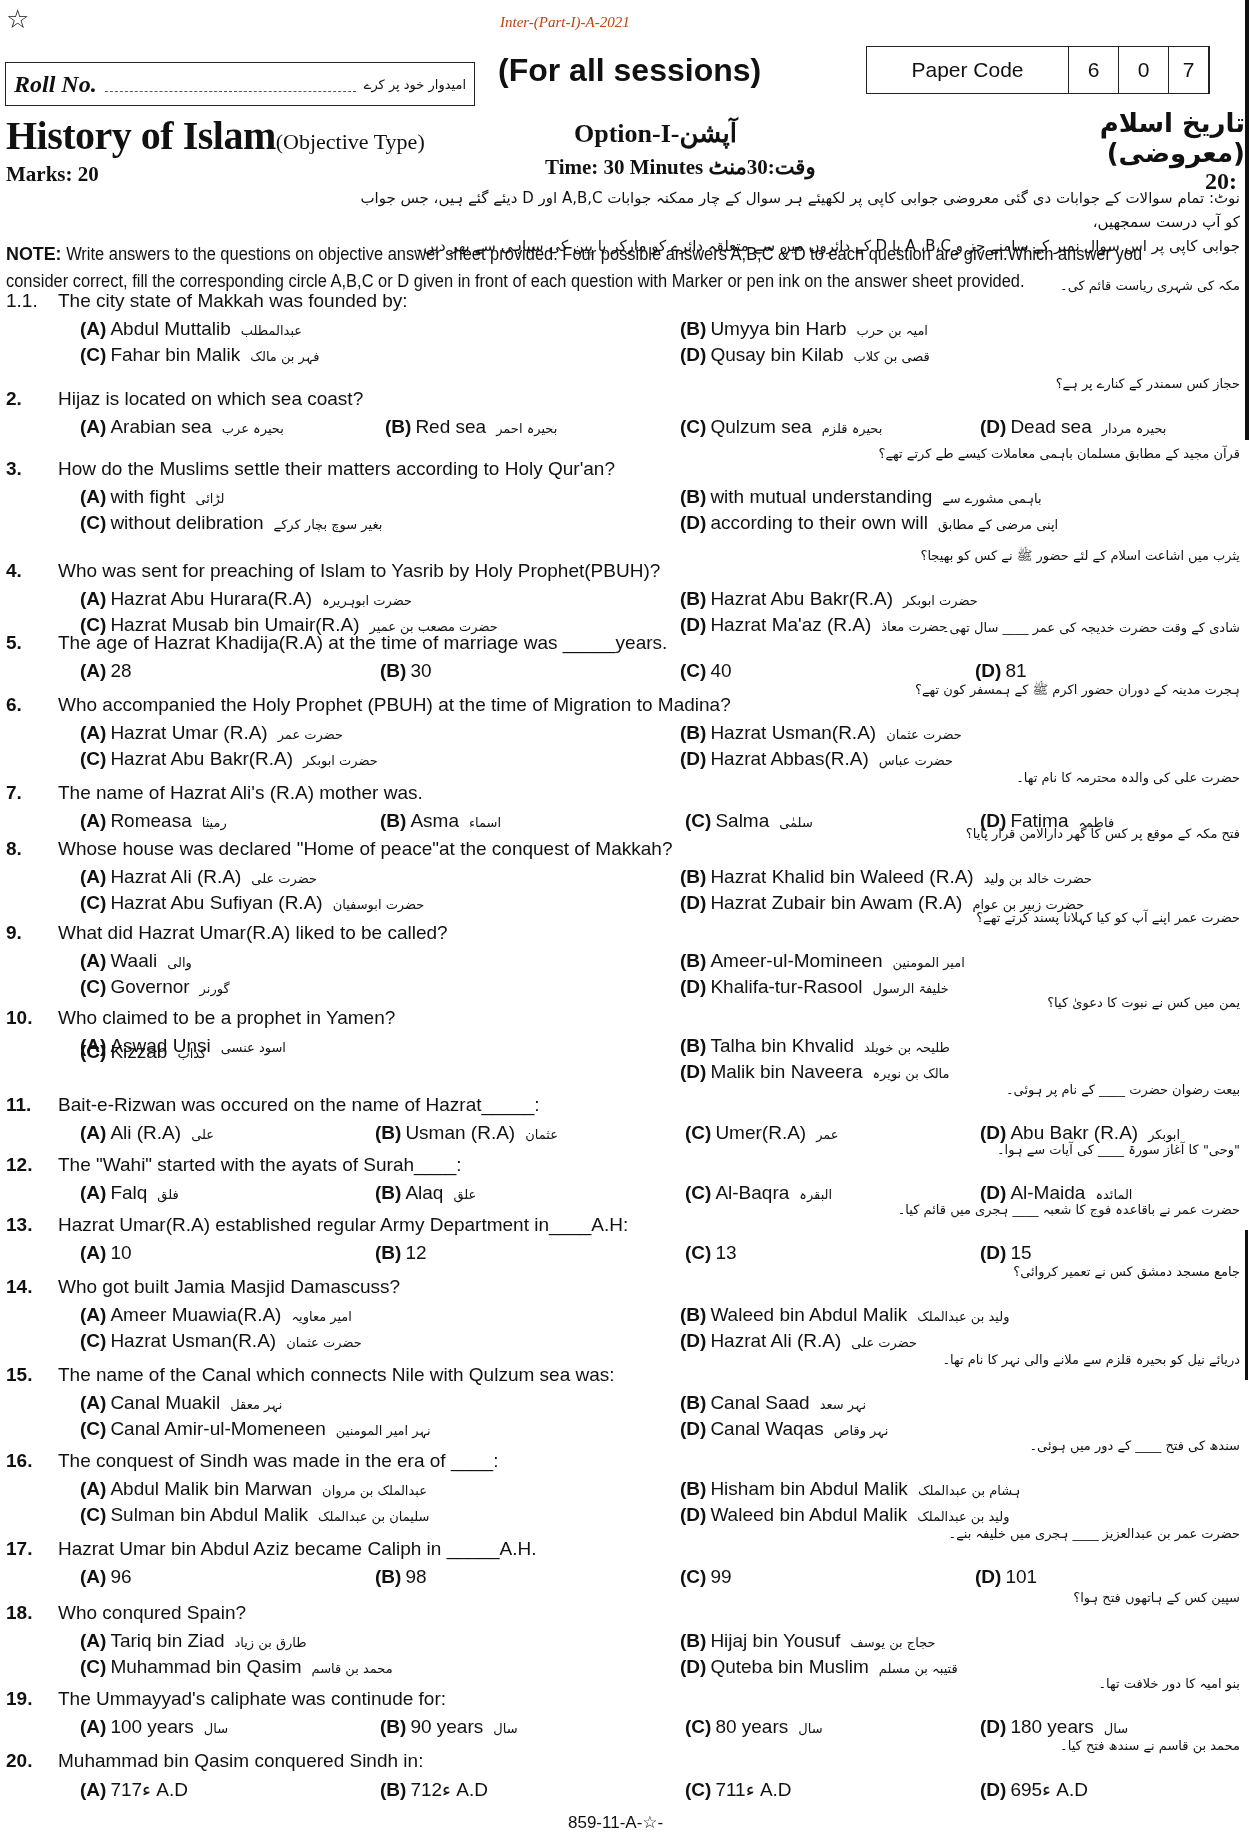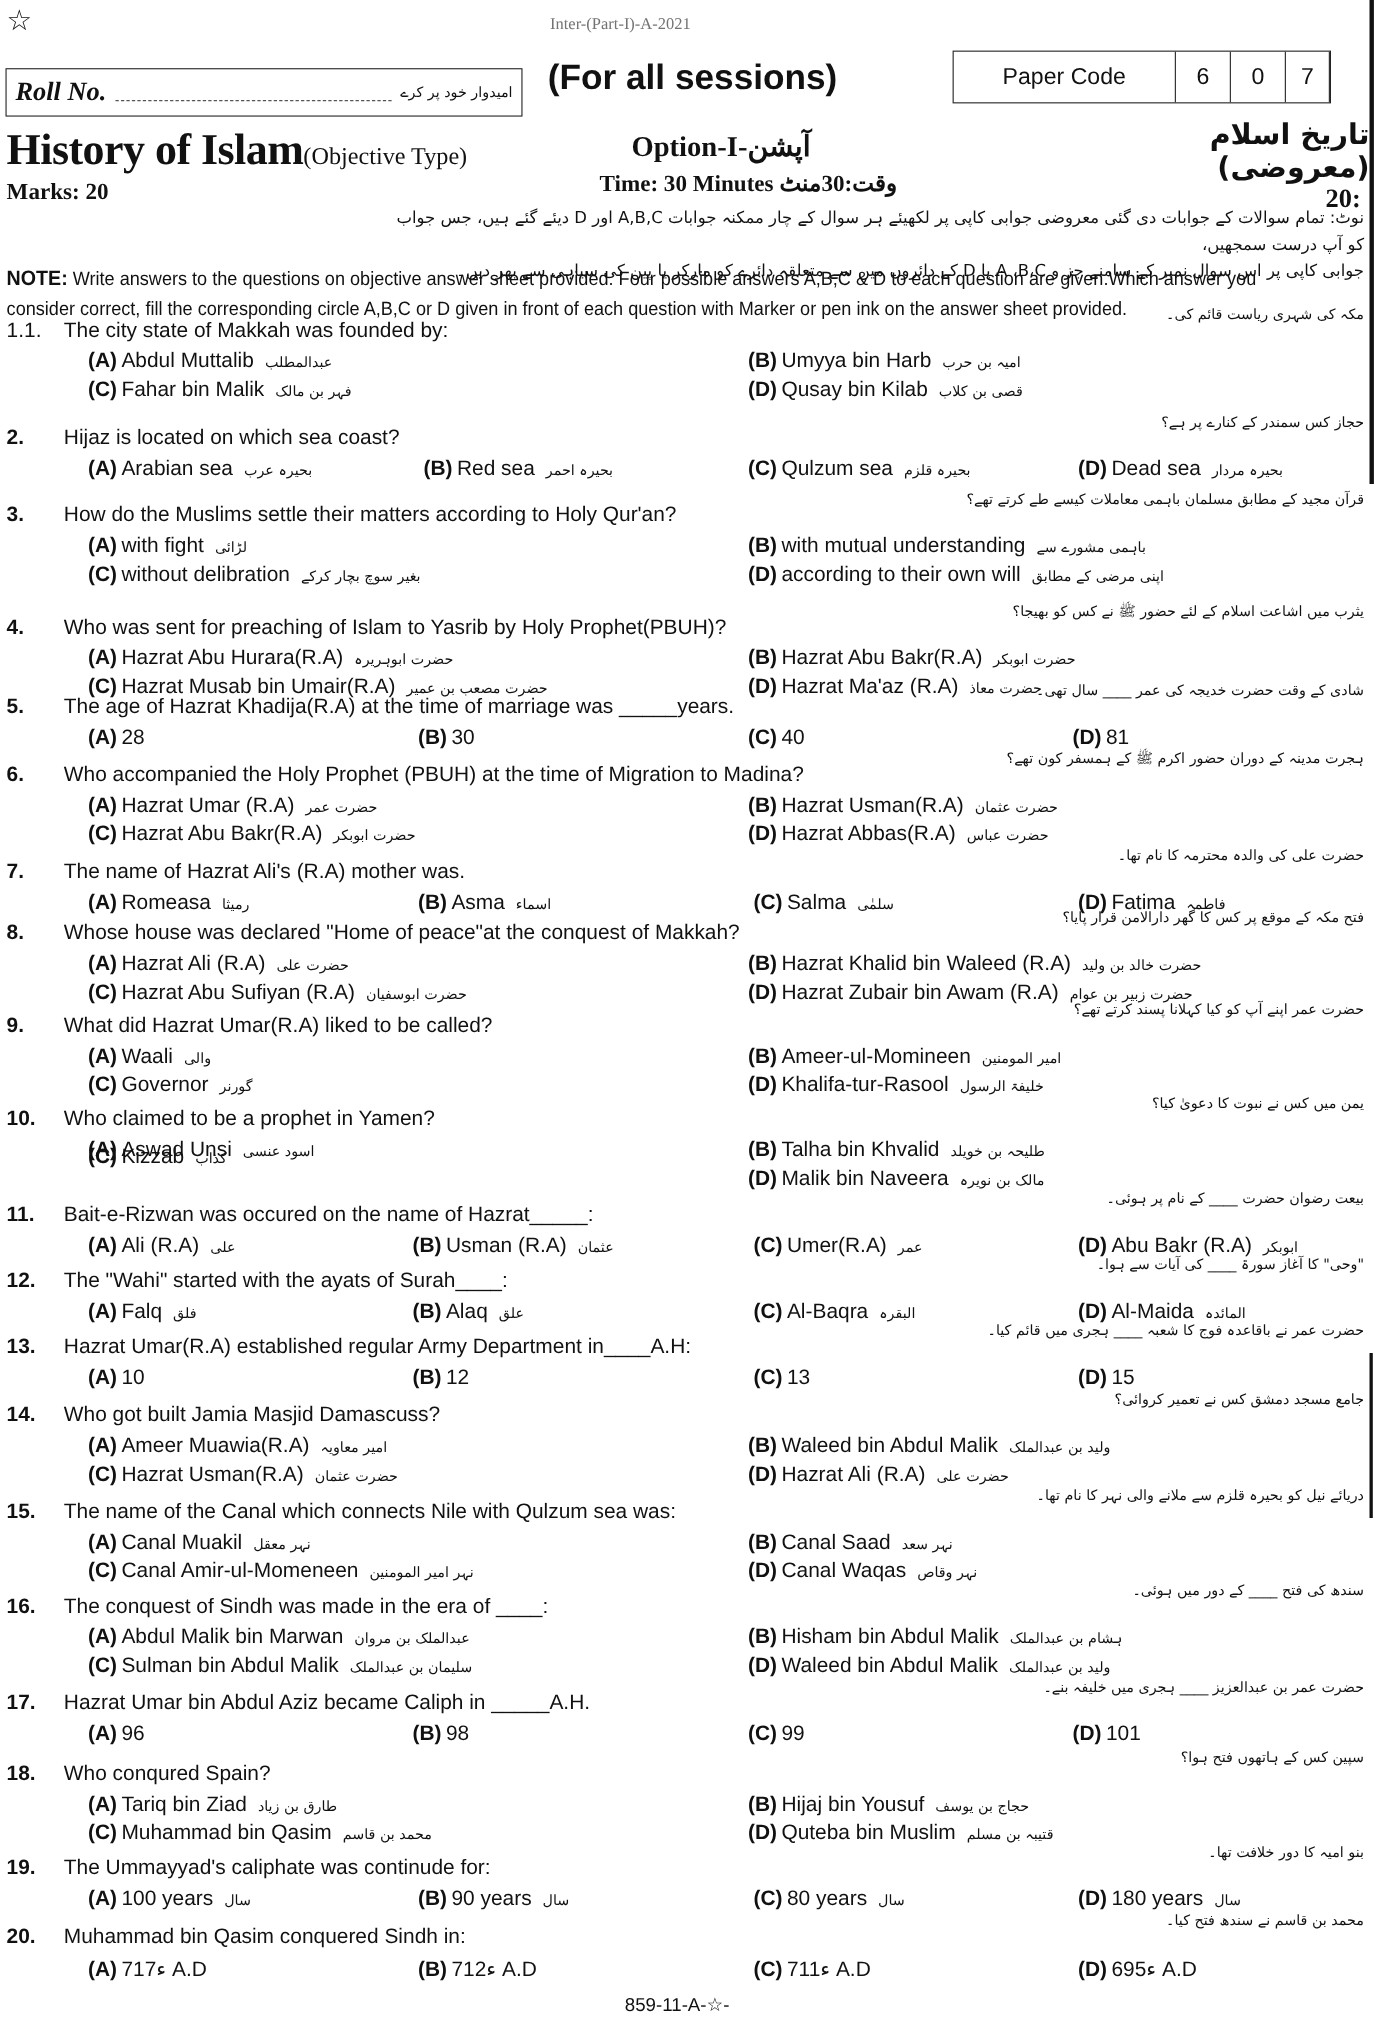--- a/index.html
+++ b/index.html
@@ -1,20 +1,20 @@
 <!DOCTYPE html>
 <html><head>
 <meta charset="utf-8">
 <style>
   * { box-sizing: border-box; margin: 0; padding: 0; }
   html, body { width: 1250px; height: 1844px; background: #ffffff; overflow: hidden; }
   body { position: relative; font-family: "Liberation Sans Narrow", "Liberation Sans", sans-serif; color: #111; }
   .abs { position: absolute; }
   .star-top { left: 6px; top: 4px; font-size: 26px; font-family: "DejaVu Sans", sans-serif; }
-  .header-line { left: 500px; top: 14px; font-family: "Liberation Serif", serif; font-size: 15px; color: #737373; }
+  .header-line { left: 500px; top: 14px; font-family: "Liberation Serif", serif; font-style: italic; font-size: 15px; color: #c2410c; }
   .roll-box { left: 5px; top: 62px; width: 470px; height: 44px; border: 1.5px solid #222; display: flex; align-items: center; padding: 0 8px; }
   .roll-label { font-family: "Liberation Serif", serif; font-style: italic; font-weight: bold; font-size: 24px; }
   .roll-dash { flex: 1; border-bottom: 1.5px dashed #555; margin: 14px 8px 0; height: 1px; }
   .roll-urdu { font-family: "DejaVu Sans", sans-serif; font-size: 13px; direction: rtl; }
   .sessions { left: 498px; top: 52px; font-family: "Liberation Sans", sans-serif; font-weight: bold; font-size: 32px; }
   .paper-code { left: 866px; top: 46px; height: 48px; display: flex; border: 1.5px solid #222; }
   .paper-code div { border-right: 1.5px solid #222; display: flex; align-items: center; justify-content: center; font-family: "Liberation Sans", sans-serif; font-size: 21px; font-weight: 500; }
   .paper-code .pc-label { width: 202px; }
   .paper-code .pc-digit { width: 50px; }
   .paper-code .pc-digit:last-child { width: 40px; }

